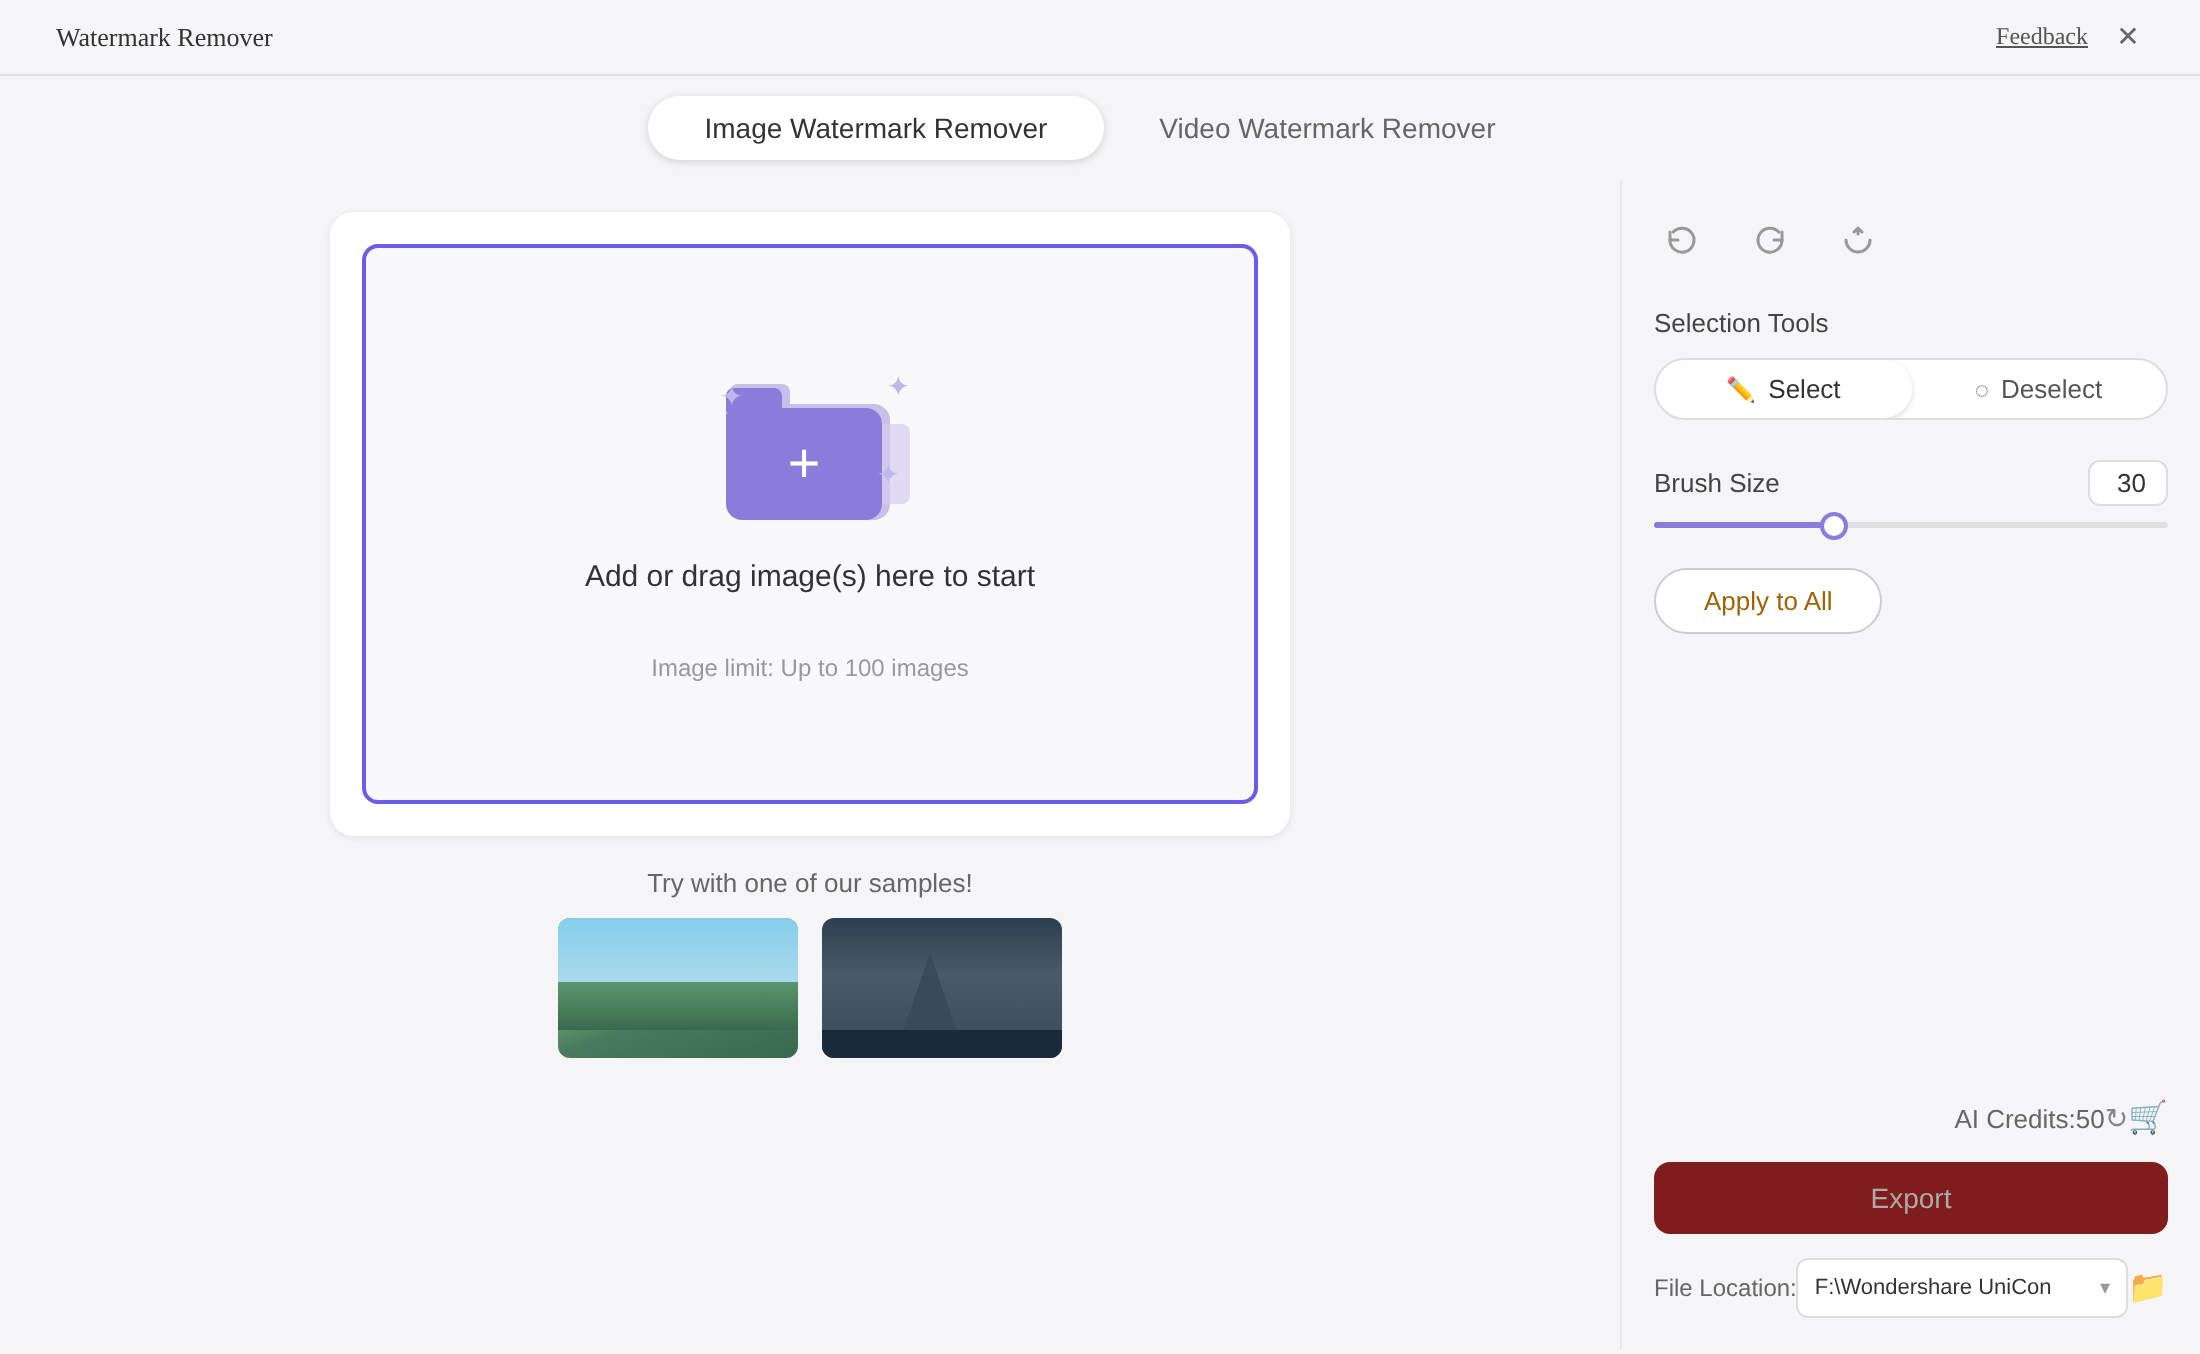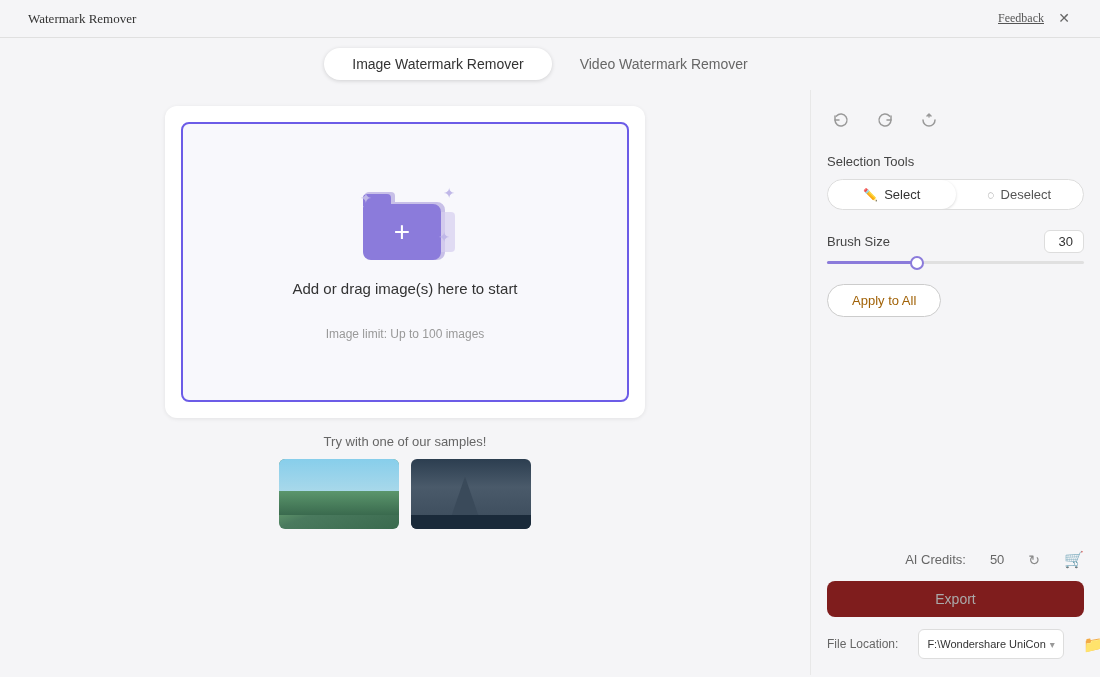--- a/index.html
+++ b/index.html
@@ -416,21 +416,21 @@
 
     
     .bottom-section {
       margin-top: auto;
     }
 
     .ai-credits-row {
       display: flex;
       align-items: center;
       justify-content: flex-end;
-      gap: 24px;
+      gap: 0;
       margin-bottom: 12px;
       font-size: 13px;
       color: #666;
     }
     .credits-refresh-icon {
       color: #888;
       font-size: 14px;
       cursor: pointer;
     }
     .credits-cart-icon {
@@ -447,21 +447,21 @@
       border-radius: 8px;
       font-size: 14px;
       color: #aaa;
       cursor: not-allowed;
       margin-bottom: 12px;
     }
 
     .file-location-row {
       display: flex;
       align-items: center;
-      gap: 20px;
+      gap: 0;
       font-size: 12px;
       color: #555;
     }
     .file-location-label {
       color: #666;
       white-space: nowrap;
     }
     .file-location-select {
       flex: 1;
       border: 1px solid #ddd;

